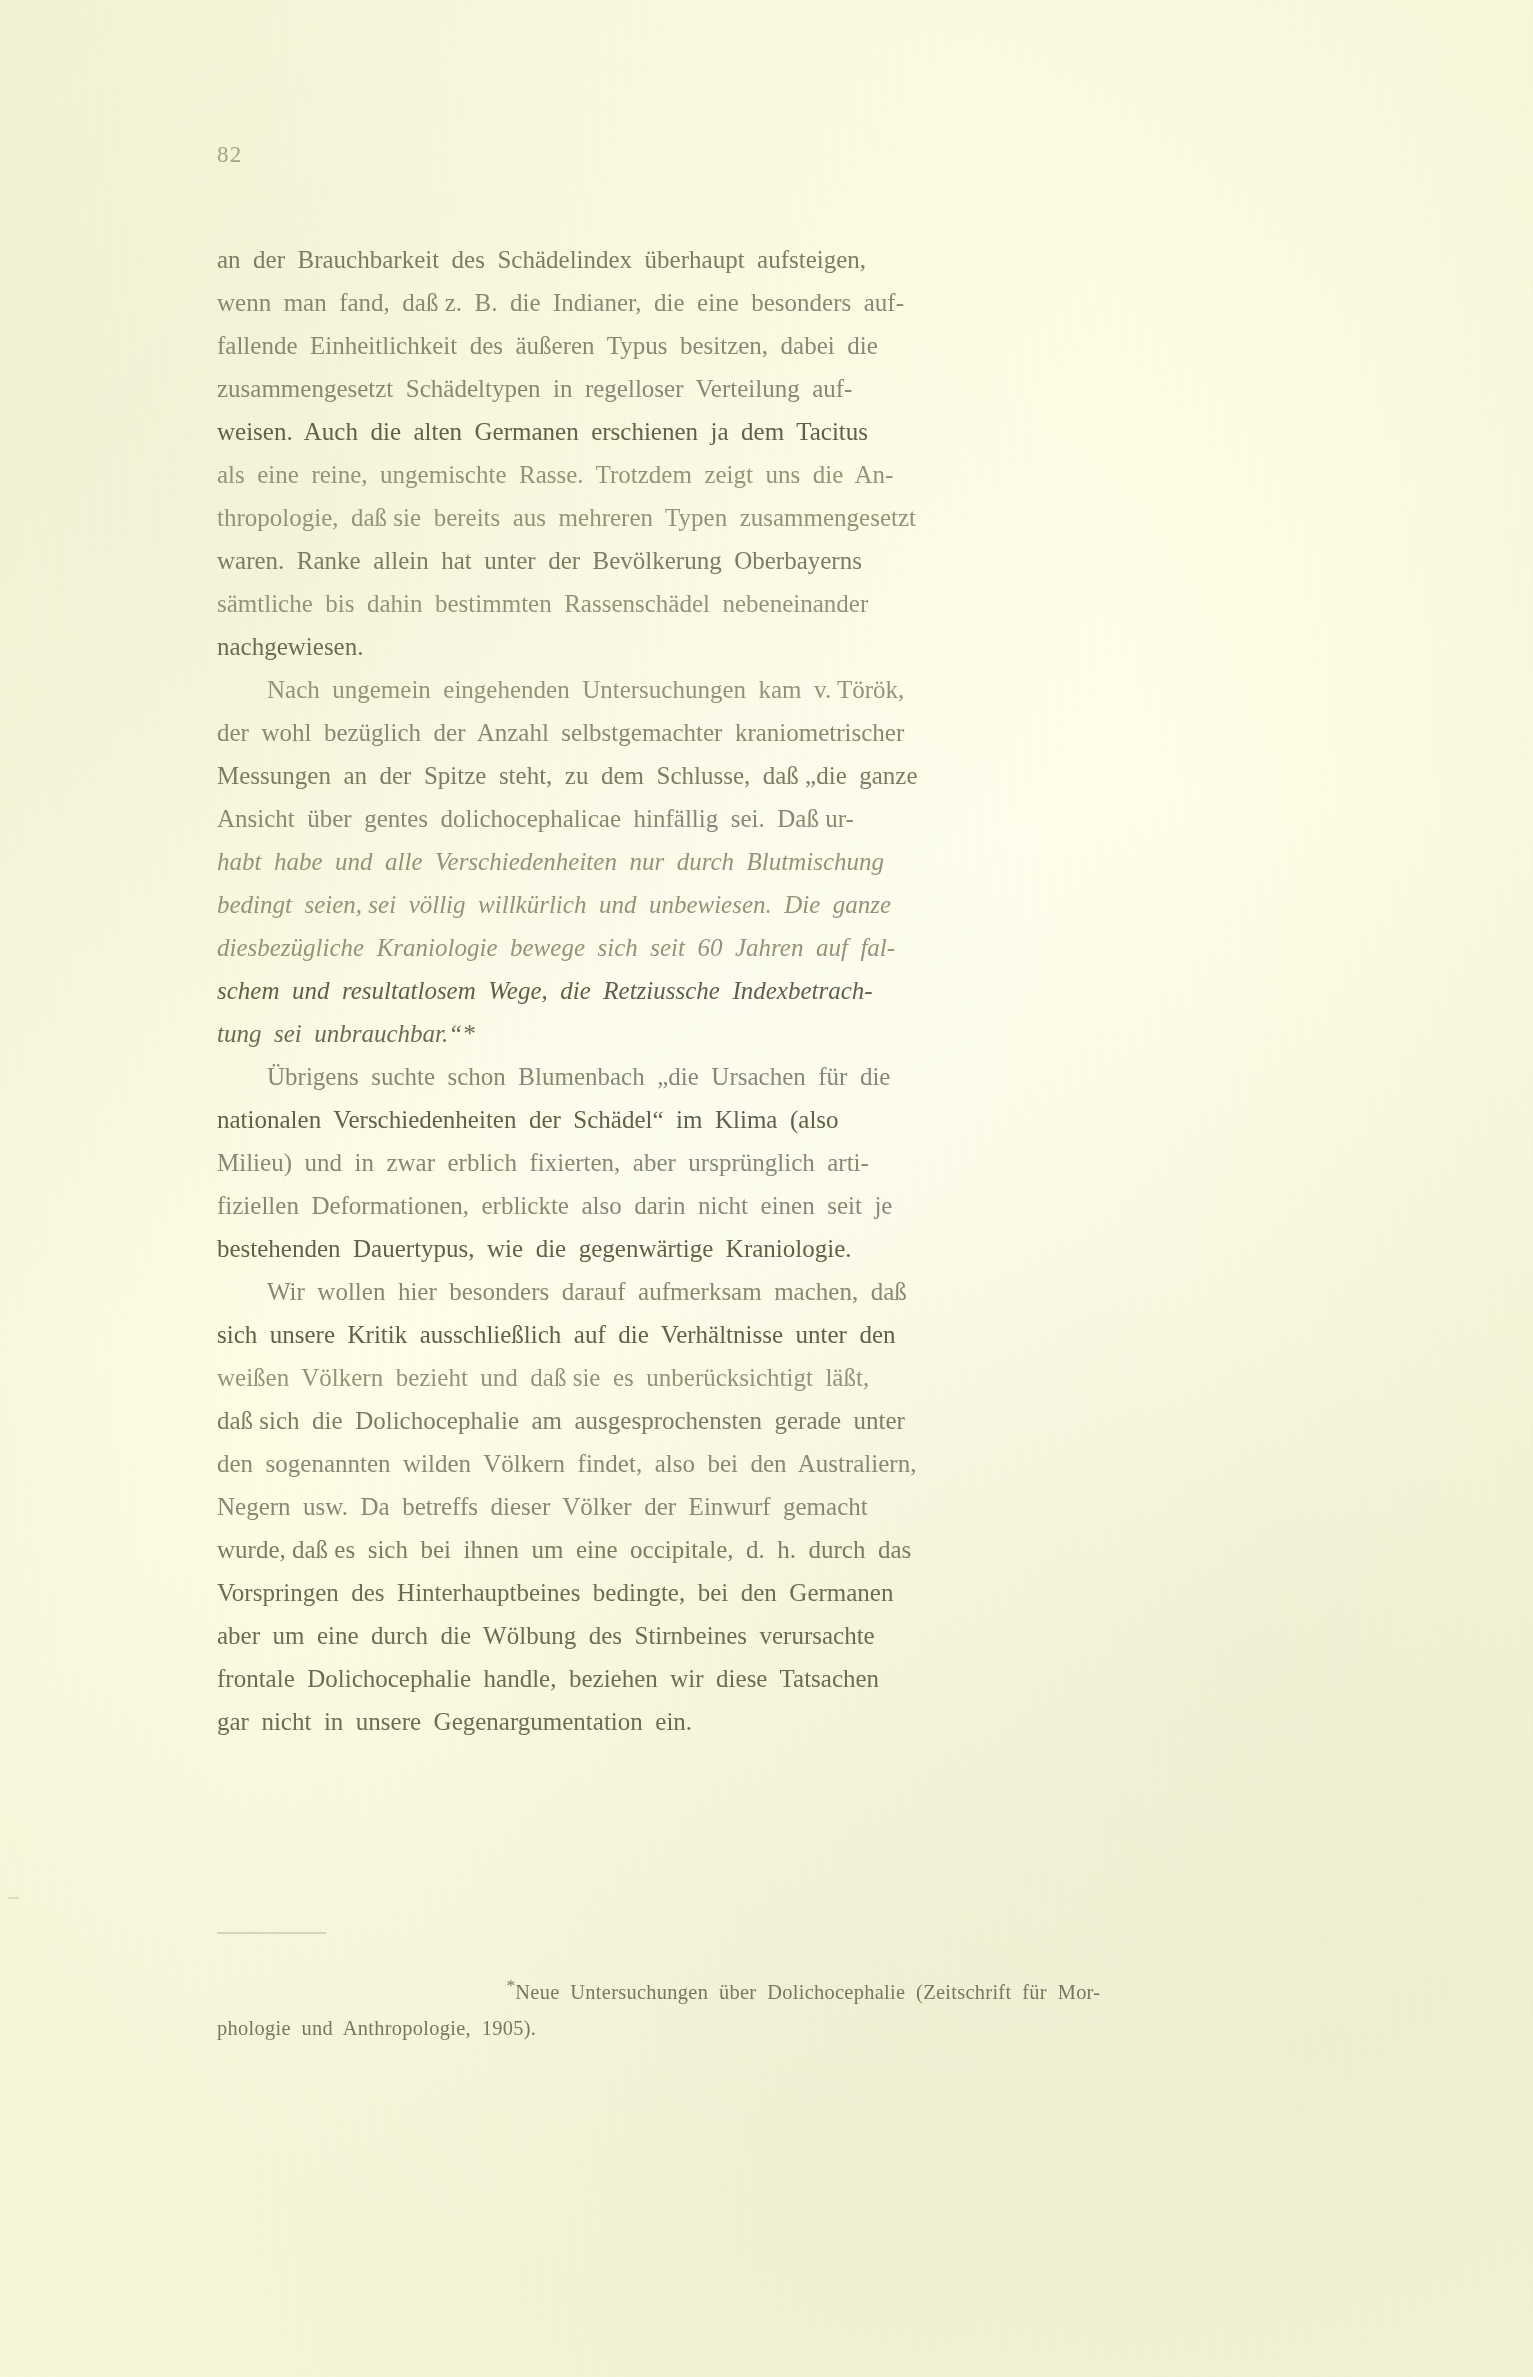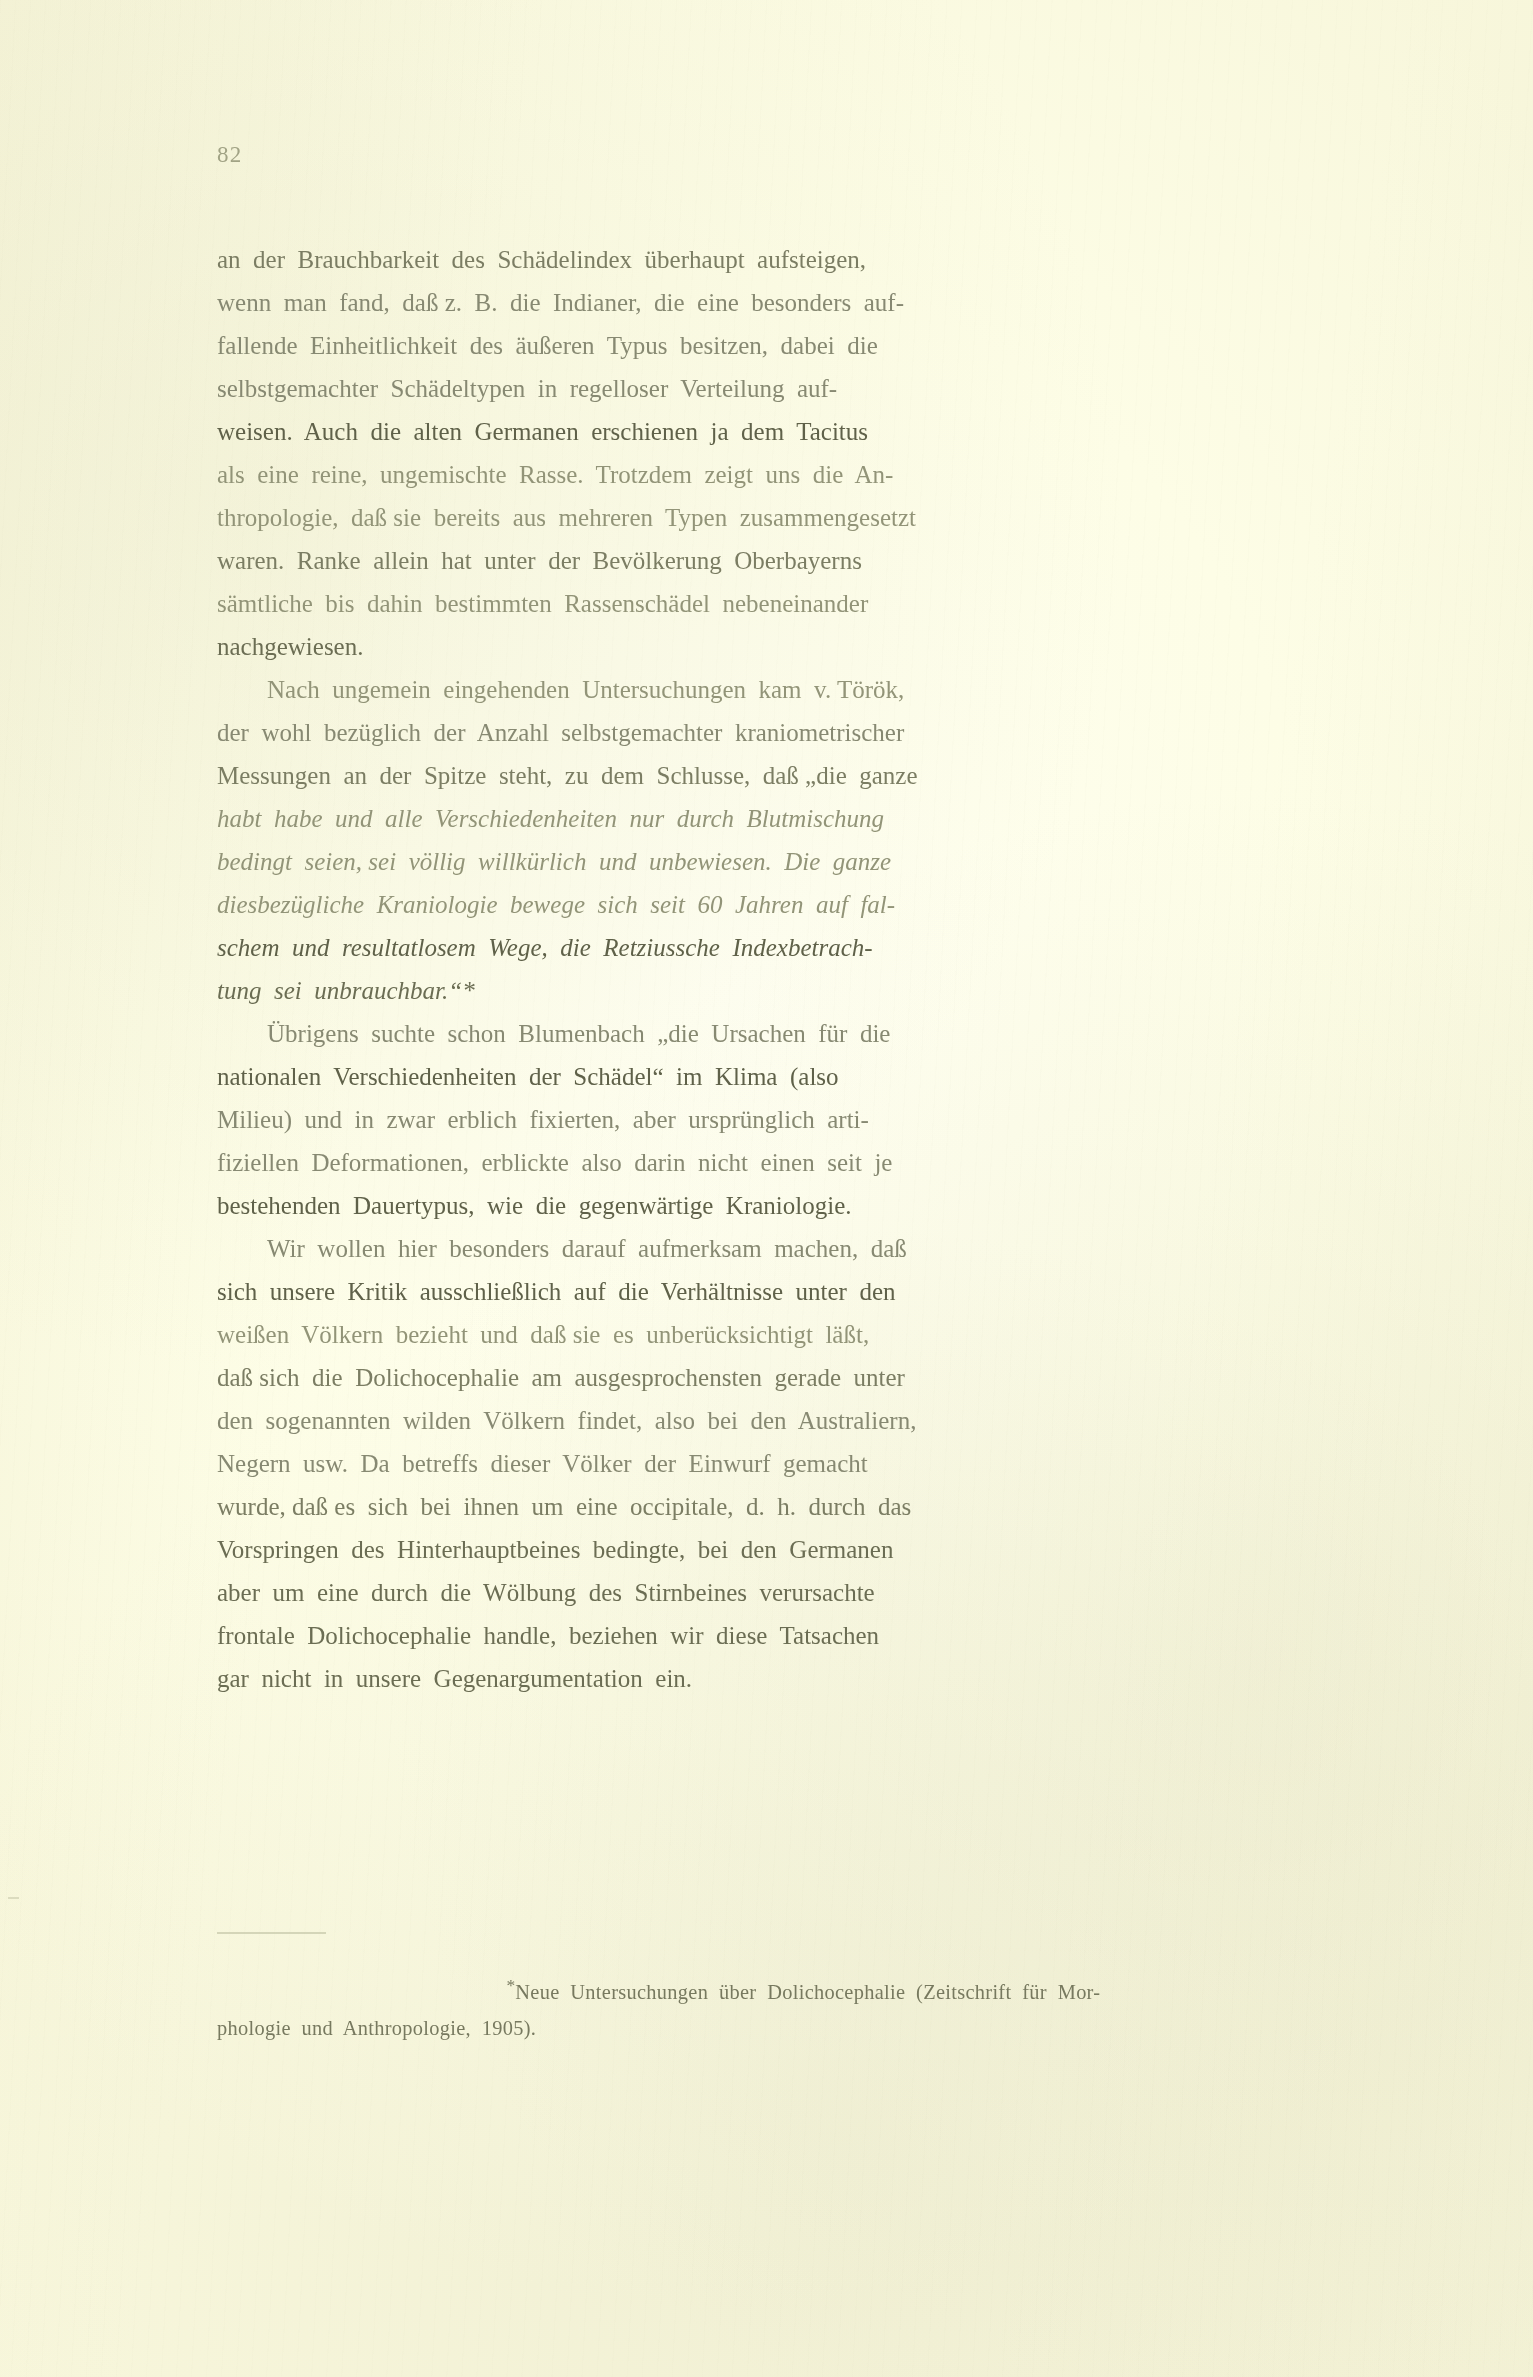--- a/index.html
+++ b/index.html
@@ -141,31 +141,32 @@
 
   <div class="edge-mark"></div>
 
   <div class="folio">82</div>
 
   <div class="textblock">
 
     <div class="ln d2"><span>an  der  Brauchbarkeit  des  Schädelindex  überhaupt  aufsteigen,</span><span></span></div>
     <div class="ln d3"><span>wenn  man  fand,  daß z.  B.  die  Indianer,  die  eine  besonders  auf-</span><span></span></div>
     <div class="ln d3"><span>fallende  Einheitlichkeit  des  äußeren  Typus  besitzen,  dabei  die</span><span></span></div>
-    <div class="ln d3"><span>selbstgemachter  Schädeltypen  in  regelloser  Verteilung  auf-</span><span></span></div>
+    <div class="ln d3"><span>zusammengesetzt  Schädeltypen  in  regelloser  Verteilung  auf-</span><span></span></div>
     <div class="ln d4"><span>weisen.  Auch  die  alten  Germanen  erschienen  ja  dem  Tacitus</span><span></span></div>
     <div class="ln d5"><span>als  eine  reine,  ungemischte  Rasse.  Trotzdem  zeigt  uns  die  An-</span><span></span></div>
     <div class="ln d5"><span>thropologie,  daß sie  bereits  aus  mehreren  Typen  zusammengesetzt</span><span></span></div>
     <div class="ln d2"><span>waren.  Ranke  allein  hat  unter  der  Bevölkerung  Oberbayerns</span><span></span></div>
     <div class="ln d5"><span>sämtliche  bis  dahin  bestimmten  Rassenschädel  nebeneinander</span><span></span></div>
     <div class="ln flush d1">nachgewiesen.</div>
 
     <div class="ln d5" style="padding-left:50px;"><span>Nach  ungemein  eingehenden  Untersuchungen  kam  v. Török,</span><span></span></div>
     <div class="ln d3"><span>der  wohl  bezüglich  der  Anzahl  selbstgemachter  kraniometrischer</span><span></span></div>
     <div class="ln d2"><span>Messungen  an  der  Spitze  steht,  zu  dem  Schlusse,  daß „die  ganze</span><span></span></div>
+    <div class="ln d3"><span>Ansicht  über  gentes  dolichocephalicae  hinfällig  sei.  Daß ur-</span><span></span></div>
     <div class="ln it d5"><span>habt  habe  und  alle  Verschiedenheiten  nur  durch  Blutmischung</span><span></span></div>
     <div class="ln it d5"><span>bedingt  seien, sei  völlig  willkürlich  und  unbewiesen.  Die  ganze</span><span></span></div>
     <div class="ln it d5"><span>diesbezügliche  Kraniologie  bewege  sich  seit  60  Jahren  auf  fal-</span><span></span></div>
     <div class="ln it d4"><span>schem  und  resultatlosem  Wege,  die  Retziussche  Indexbetrach-</span><span></span></div>
     <div class="ln flush it d1">tung  sei  unbrauchbar.“*</div>
 
     <div class="ln d3" style="padding-left:50px;"><span>Übrigens  suchte  schon  Blumenbach  „die  Ursachen  für  die</span><span></span></div>
     <div class="ln d4"><span>nationalen  Verschiedenheiten  der  Schädel“  im  Klima  (also</span><span></span></div>
     <div class="ln d3"><span>Milieu)  und  in  zwar  erblich  fixierten,  aber  ursprünglich  arti-</span><span></span></div>
     <div class="ln d3"><span>fiziellen  Deformationen,  erblickte  also  darin  nicht  einen  seit  je</span><span></span></div>

